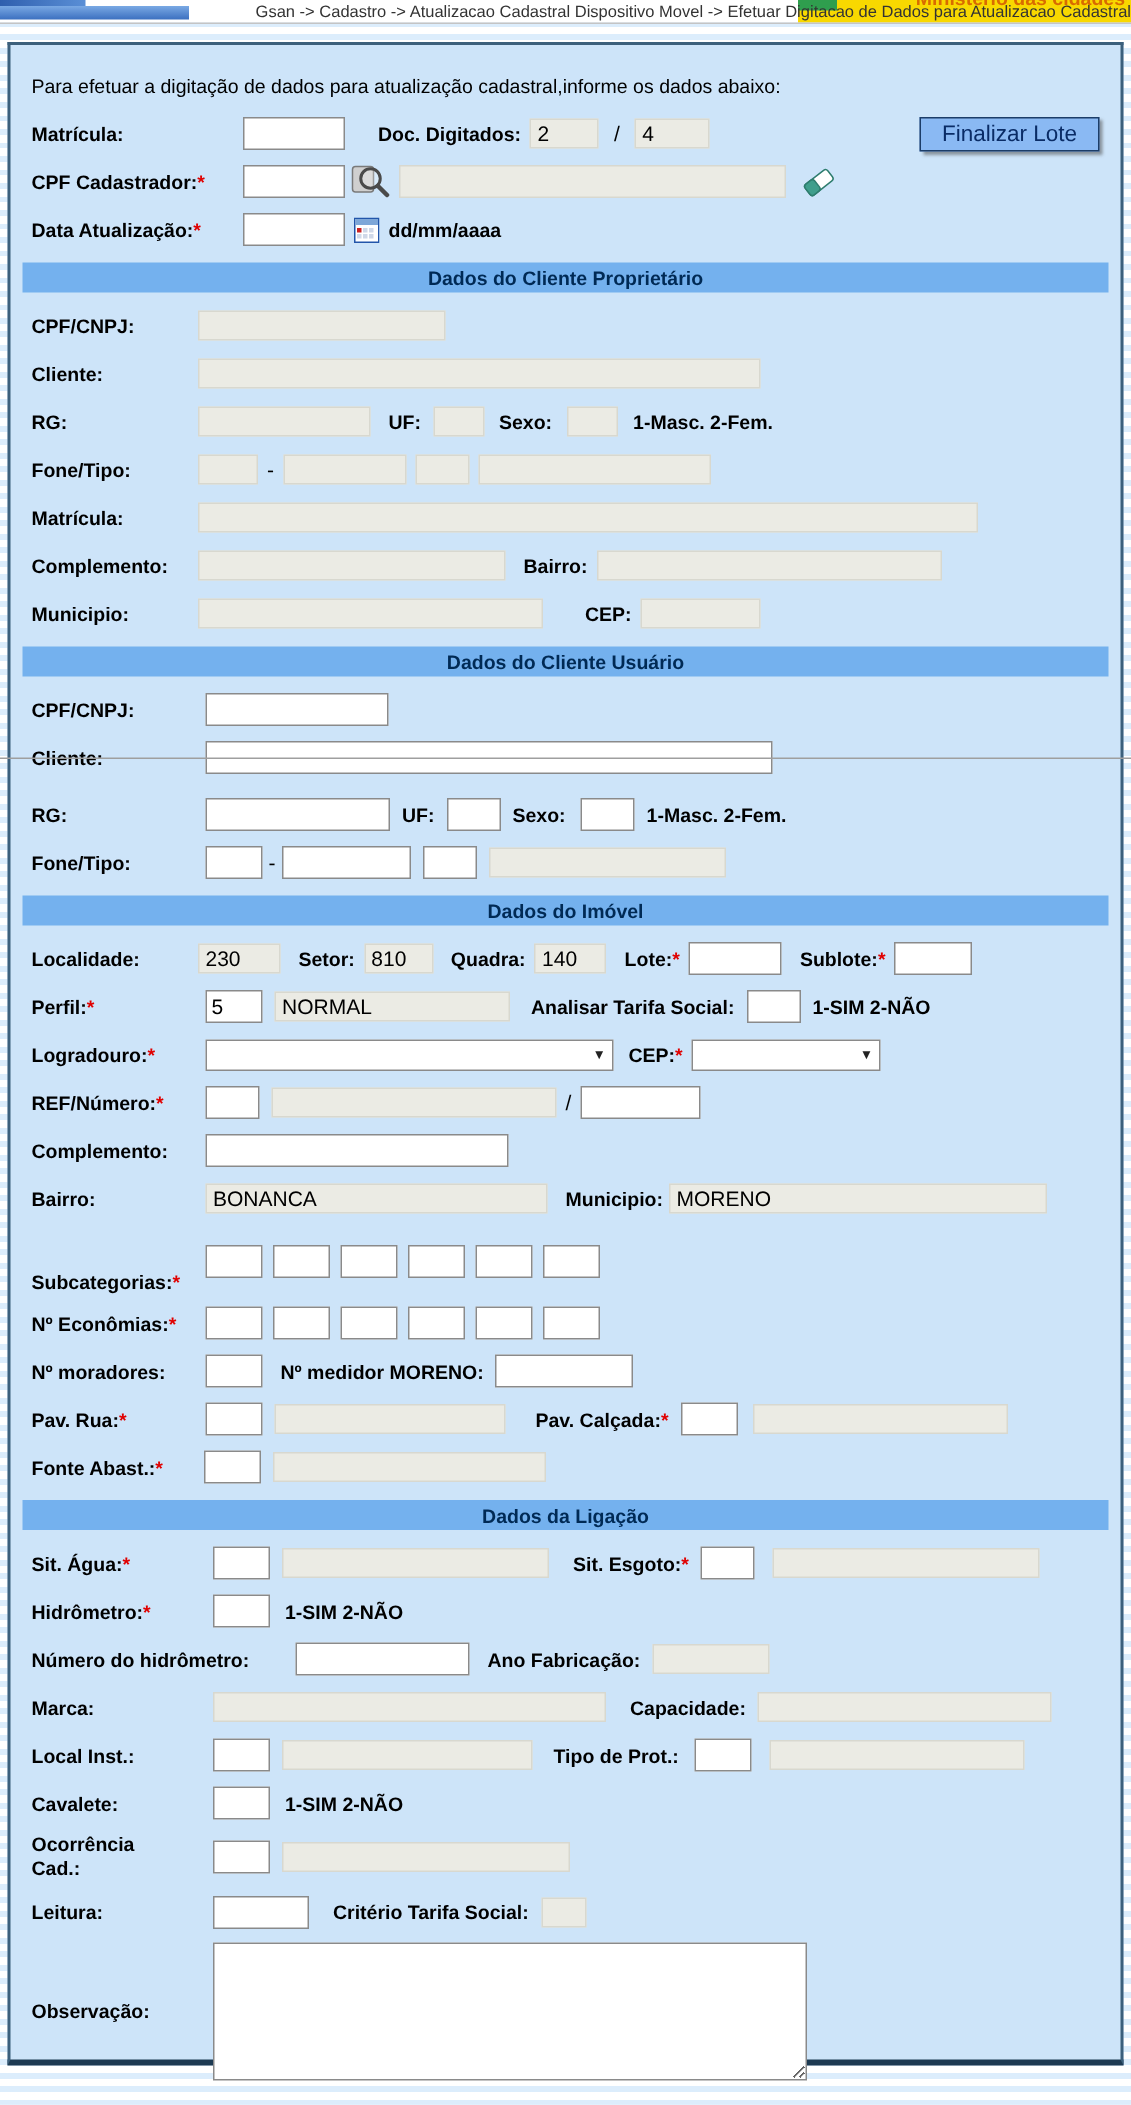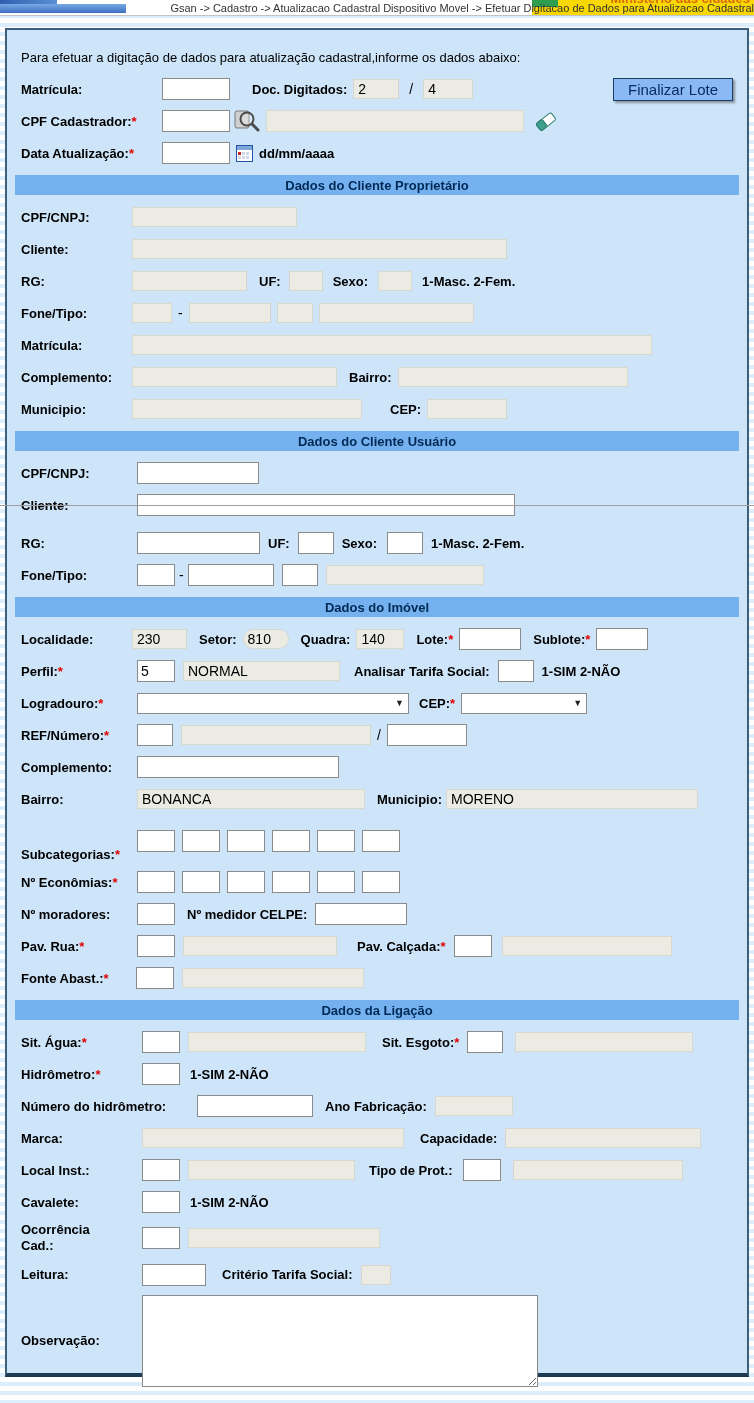--- a/index.html
+++ b/index.html
@@ -193,21 +193,21 @@
     <input class="inp" style="width: 36px; margin-left: 8px;">
     <div class="ro" style="width:158px;margin-left:8px;"></div>
   </div>
 
   <div class="secbar">Dados do Imóvel</div>
 
   <div class="row">
     <span class="lb" style="width:111px;">Localidade:</span>
     <div class="ro" style="width:55px;">230</div>
     <span class="lb" style="margin-left:12px;">Setor:</span>
-    <div class="ro" style="width:46px;margin-left:6px;border-radius:10px;">810</div>
+    <div class="ro" style="width:46px;margin-left:6px;">810</div>
     <span class="lb" style="margin-left:12px;">Quadra:</span>
     <div class="ro" style="width:48px;margin-left:6px;">140</div>
     <span class="lb" style="margin-left:12px;"><span>Lote:</span><span class="req">*</span></span>
     <input class="inp" style="width: 62px; margin-left: 6px;">
     <span class="lb" style="margin-left:12px;"><span>Sublote:</span><span class="req">*</span></span>
     <input class="inp" style="width: 52px; margin-left: 6px;">
   </div>
 
   <div class="row">
     <span class="lb" style="width:116px;"><span>Perfil:</span><span class="req">*</span></span>
@@ -265,21 +265,21 @@
     <input class="inp" style="width: 38px; margin-right: 7px;">
     <input class="inp" style="width: 38px; margin-right: 7px;">
     <input class="inp" style="width: 38px; margin-right: 7px;">
     <input class="inp" style="width: 38px; margin-right: 7px;">
     <input class="inp" style="width: 38px;">
   </div>
 
   <div class="row">
     <span class="lb" style="width:116px;">Nº moradores:</span>
     <input class="inp" style="width: 38px;">
-    <span class="lb" style="margin-left:12px;">Nº medidor CELPE:</span>
+    <span class="lb" style="margin-left:12px;">Nº medidor MORENO:</span>
     <input class="inp" style="width: 92px; margin-left: 8px;">
   </div>
 
   <div class="row">
     <span class="lb" style="width:116px;"><span>Pav. Rua:</span><span class="req">*</span></span>
     <input class="inp" style="width: 38px;">
     <div class="ro" style="width:154px;margin-left:8px;"></div>
     <span class="lb" style="margin-left:20px;"><span>Pav. Calçada:</span><span class="req">*</span></span>
     <input class="inp" style="width: 38px; margin-left: 8px;">
     <div class="ro" style="width:170px;margin-left:10px;"></div>

